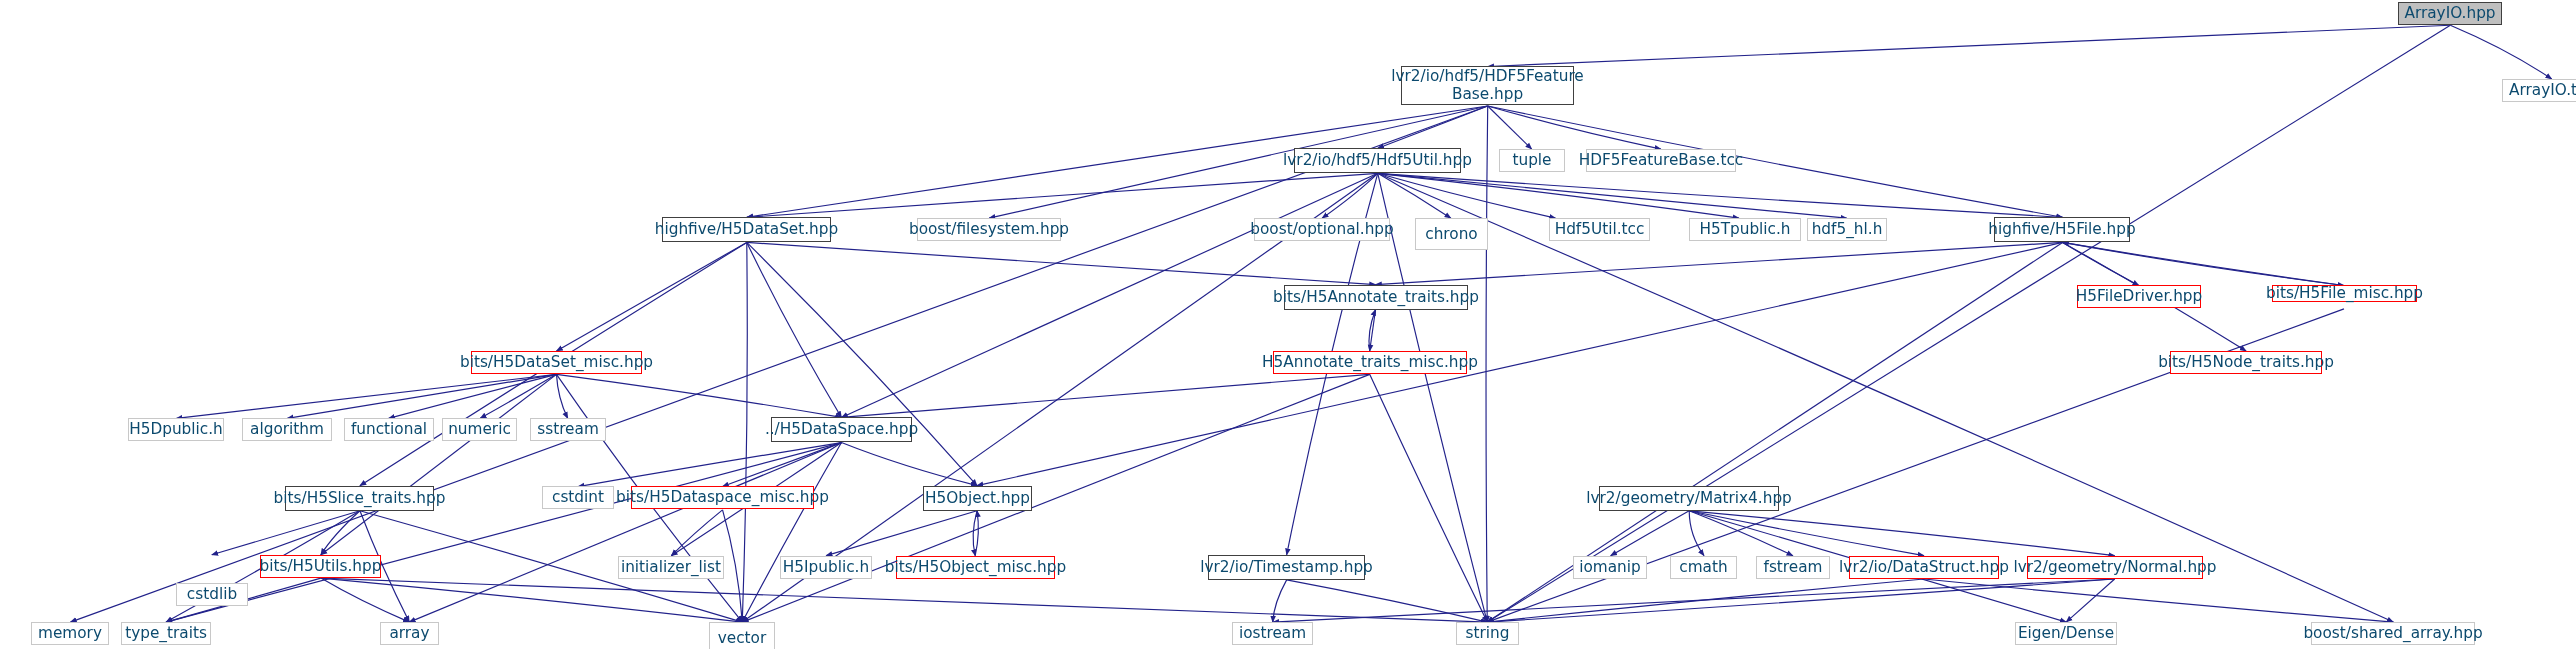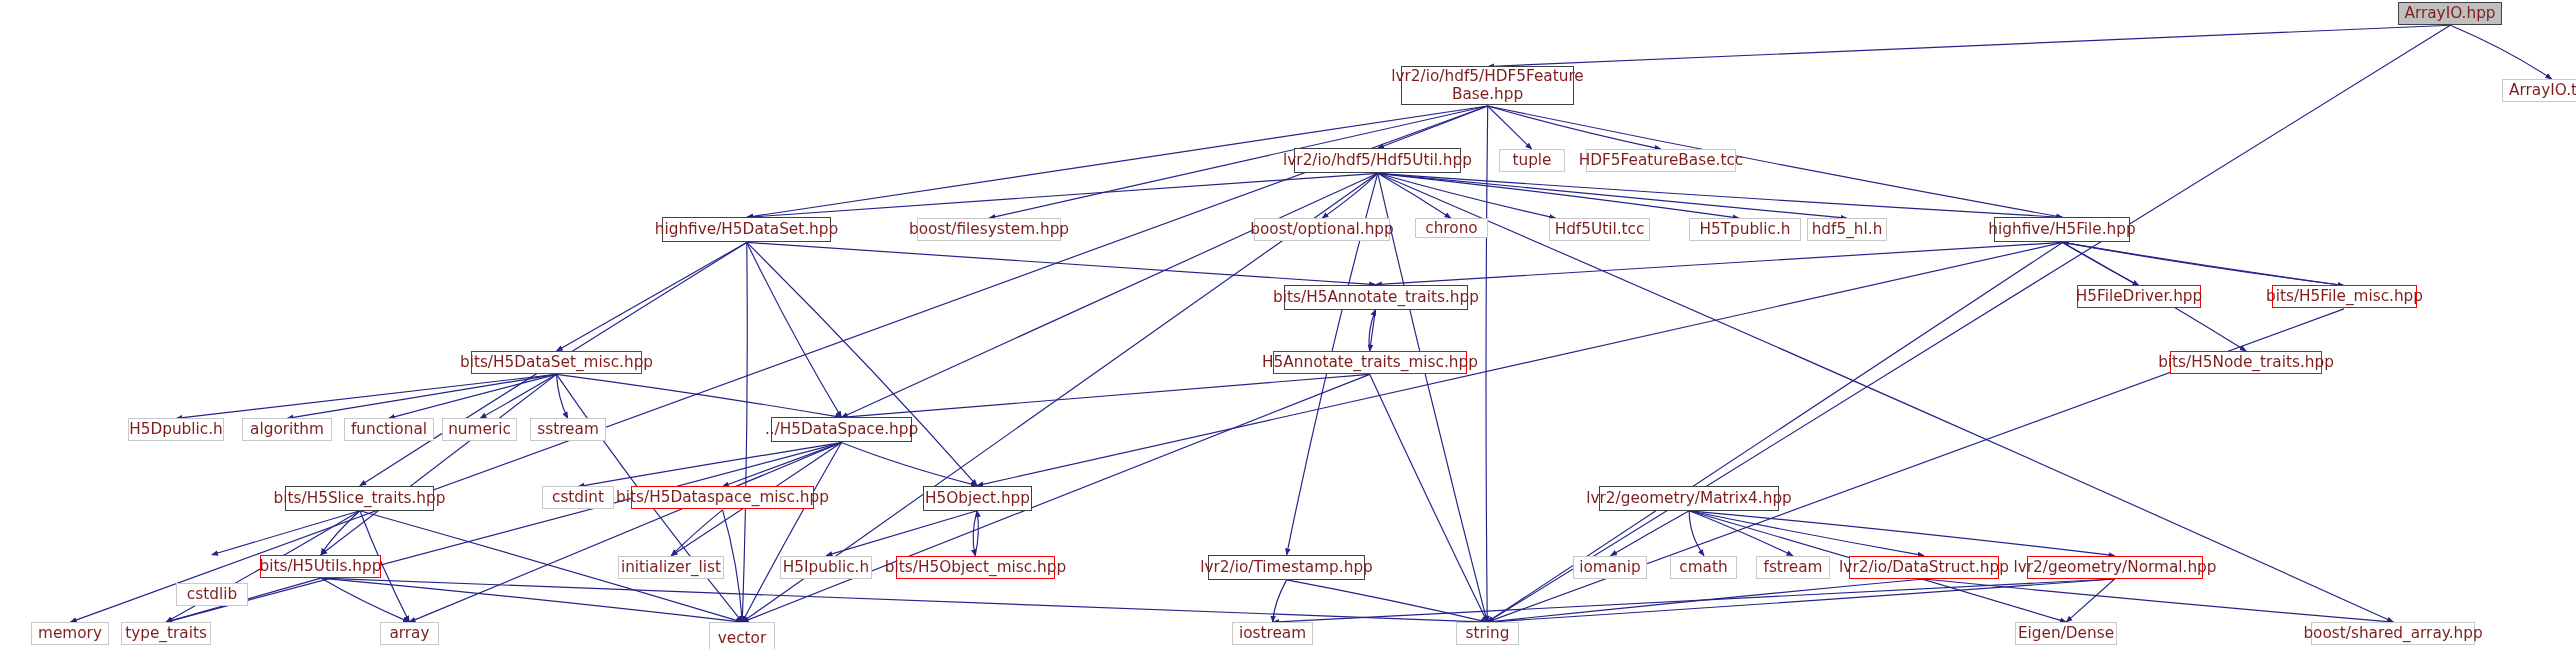--- a/index.html
+++ b/index.html
@@ -15,21 +15,21 @@
   #edges{position:absolute;left:0;top:0;width:2576px;height:650px;pointer-events:none;}
   .node{
     position:absolute;
     box-sizing:border-box;
     display:flex;
     align-items:center;
     justify-content:center;
     text-align:center;
     background:#ffffff;
     border:0.9px solid #c8c8c8;
-    color:#7f1d1d;
+    color:#0c4a6e;
     font-size:15.3px;
     line-height:1.08;
     white-space:pre-line;
     padding:0 5.4px;
     z-index:3;
   }
   .node.hdr{ border:0.9px solid #404040; }
   .node.red{ border:0.9px solid #ff0000; }
   .node.root{ background:#bfbfbf; border:0.9px solid #404040; }
   .node.two-line{ line-height:1.15; }
@@ -132,28 +132,28 @@
 <div class="node root" style="left: 2398px; top: 1.8px; width: 104px; height: 23px;">ArrayIO.hpp</div>
     <div class="node " style="left: 2502px; top: 79px; width: 99px; height: 23px;">ArrayIO.tcc</div>
     <div class="node hdr two-line" style="left: 1401px; top: 66px; width: 173px; height: 39px;">lvr2/io/hdf5/HDF5Feature
 Base.hpp</div>
     <div class="node hdr" style="left: 1294px; top: 148px; width: 167px; height: 25px;">lvr2/io/hdf5/Hdf5Util.hpp</div>
     <div class="node " style="left: 1499px; top: 149px; width: 66px; height: 23px;">tuple</div>
     <div class="node " style="left: 1586px; top: 149px; width: 150px; height: 23px;">HDF5FeatureBase.tcc</div>
     <div class="node hdr" style="left: 662px; top: 217px; width: 169px; height: 25px;">highfive/H5DataSet.hpp</div>
     <div class="node " style="left: 917px; top: 218px; width: 144px; height: 23px;">boost/filesystem.hpp</div>
     <div class="node " style="left: 1254px; top: 218px; width: 136px; height: 23px;">boost/optional.hpp</div>
-    <div class="node " style="left: 1415px; top: 218px; width: 73px; height: 20px;">chrono</div>
+    <div class="node " style="left: 1415px; top: 218px; width: 73px; height: 32px;">chrono</div>
     <div class="node " style="left: 1505px; top: 218px; width: 101px; height: 23px; margin-left: 44px;">Hdf5Util.tcc</div>
     <div class="node " style="left: 1689px; top: 218px; width: 112px; height: 23px;">H5Tpublic.h</div>
     <div class="node " style="left: 1807px; top: 218px; width: 80px; height: 23px;">hdf5_hl.h</div>
     <div class="node hdr" style="left: 1994px; top: 217px; width: 136px; height: 25px;">highfive/H5File.hpp</div>
     <div class="node hdr" style="left: 1284px; top: 285px; width: 184px; height: 25px;">bits/H5Annotate_traits.hpp</div>
     <div class="node red" style="left: 2077px; top: 285px; width: 124px; height: 23px;">H5FileDriver.hpp</div>
-    <div class="node red" style="left: 2272px; top: 285px; width: 145px; height: 23px;">bits/H5File_misc.hpp</div>
+    <div class="node red" style="left: 2272px; top: 285px; width: 145px; height: 17px;">bits/H5File_misc.hpp</div>
     <div class="node red" style="left: 471px; top: 351px; width: 171px; height: 23px;">bits/H5DataSet_misc.hpp</div>
     <div class="node red" style="left: 1273px; top: 351px; width: 194px; height: 23px;">H5Annotate_traits_misc.hpp</div>
     <div class="node red" style="left: 2170px; top: 351px; width: 152px; height: 23px;">bits/H5Node_traits.hpp</div>
     <div class="node " style="left: 128px; top: 418px; width: 96px; height: 23px;">H5Dpublic.h</div>
     <div class="node " style="left: 242px; top: 418px; width: 90px; height: 23px;">algorithm</div>
     <div class="node " style="left: 344px; top: 418px; width: 90px; height: 23px;">functional</div>
     <div class="node " style="left: 442px; top: 418px; width: 75px; height: 23px;">numeric</div>
     <div class="node " style="left: 530px; top: 418px; width: 76px; height: 23px;">sstream</div>
     <div class="node hdr" style="left: 771px; top: 417px; width: 141px; height: 25px;">../H5DataSpace.hpp</div>
     <div class="node hdr" style="left: 285px; top: 486px; width: 149px; height: 25px;">bits/H5Slice_traits.hpp</div>

